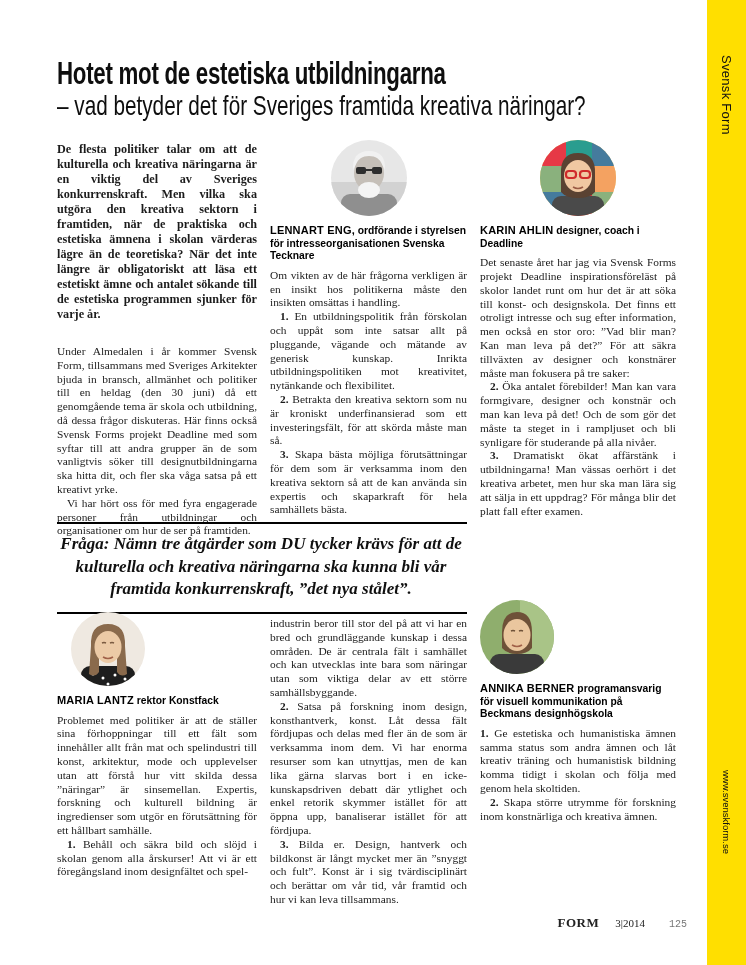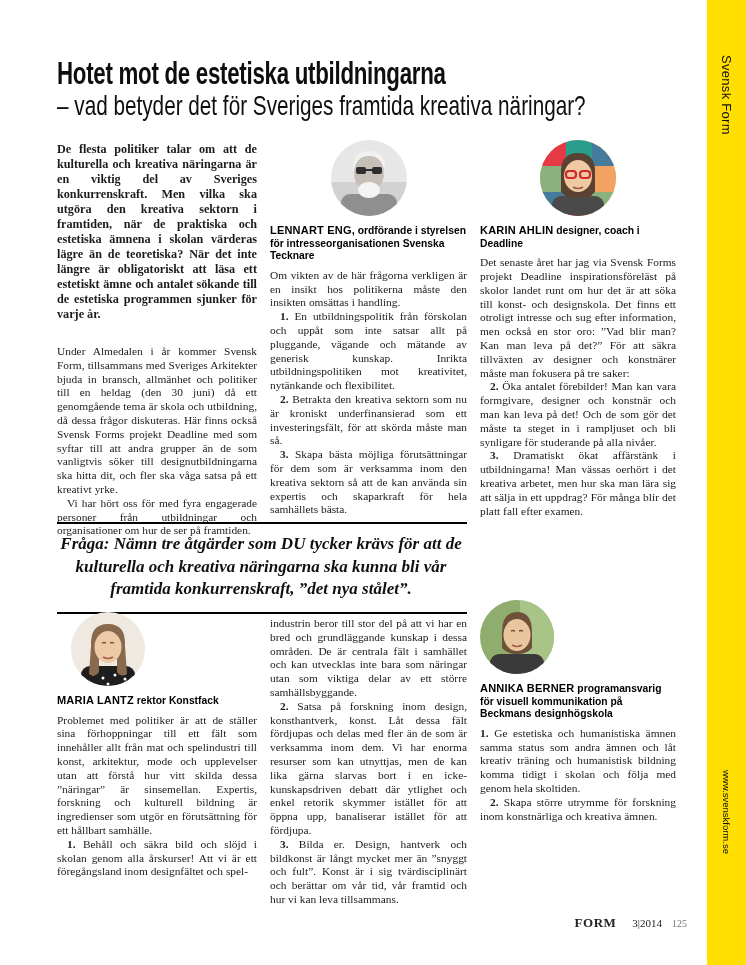--- a/index.html
+++ b/index.html
@@ -59,21 +59,21 @@
     font-size:17px; line-height:22.5px; text-align:center; color:#101010;
   }
 
   
   .footer {
     position:absolute; left:57px; top:915px; width:630px; text-align:right;
     font-family:"Liberation Serif", serif; font-size:11px; color:#222;
   }
   .footer .mag { font-weight:bold; font-size:13px; letter-spacing:0.5px;margin-left:18px; }
   .footer .iss { margin-left:16px; }
-  .footer .pg  { color:#777; margin-left:10px; font-size:10px; }
+  .footer .pg  { color:#777; margin-left:24px; font-size:10px;font-family:Liberation Mono, monospace; }
 </style>
 </head>
 <body>
 
 <div class="page">
 
   <div class="stripe"></div>
   <div class="v-text v-brand">Svensk Form</div>
   <div class="v-text v-url">www.svenskform.se</div>
 

